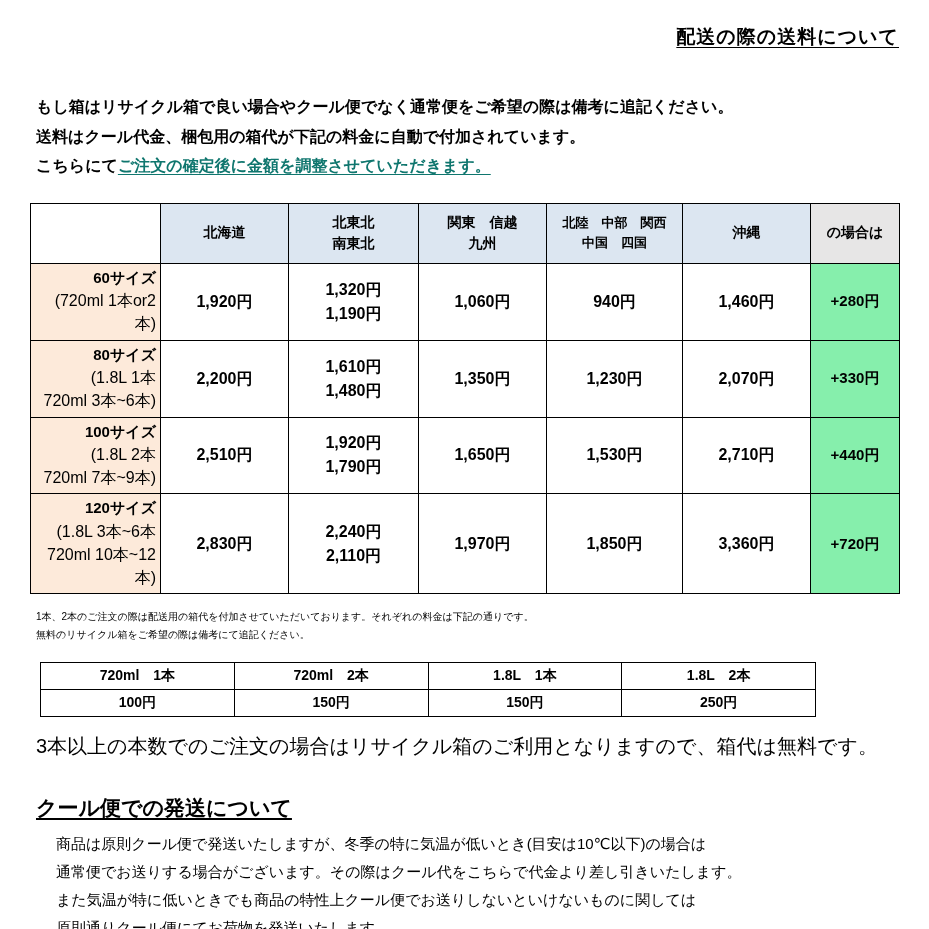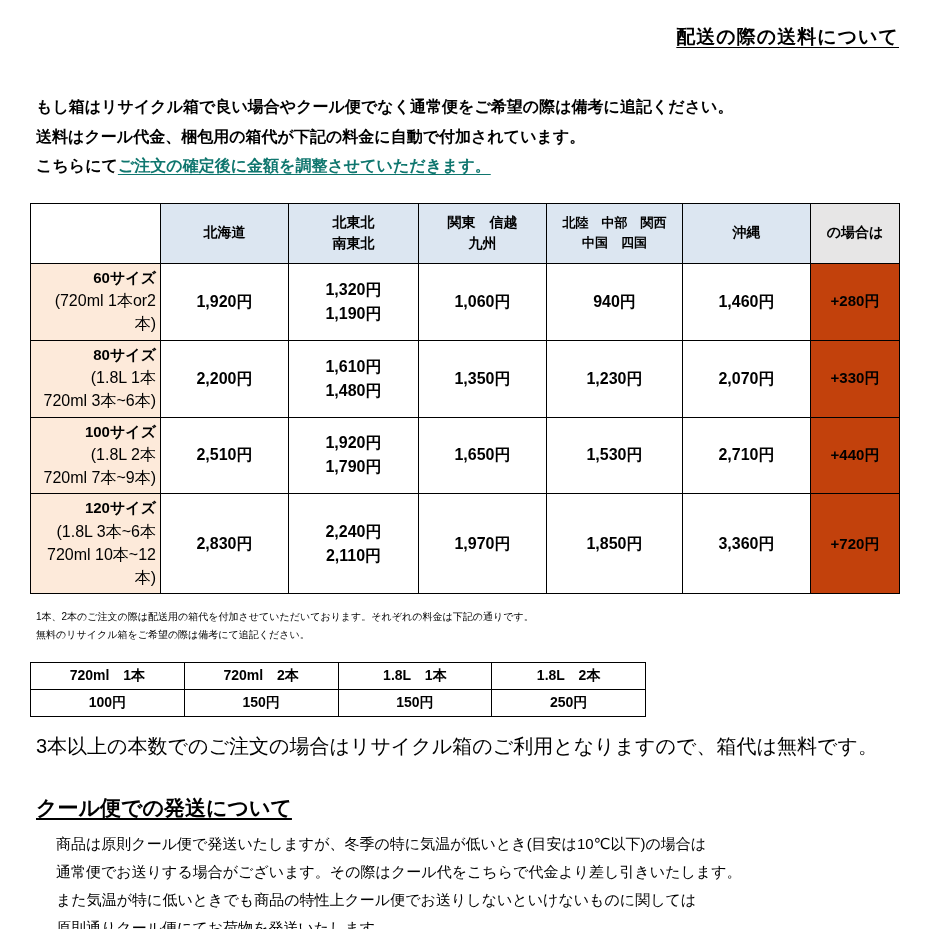--- a/index.html
+++ b/index.html
@@ -60,30 +60,30 @@
   }
   .main-table tbody td.size-cell {
     background: #fdeada;
     text-align: right;
     padding: 4px 4px 4px 7px;
     line-height: 1.3;
   }
   .size-name { font-size: 15px; font-weight: bold; display: block; margin-bottom: 2px; }
   .size-note { font-size: 16px; font-weight: normal; display: block; line-height: 1.45; }
   .size-note.indent { padding-left: 4px; }
-  .main-table tbody td.cool-cell { background: #c2410c; font-size: 15px; }
+  .main-table tbody td.cool-cell { background: #86efac; font-size: 15px; }
 
   .box-note {
     font-size: 10px;
     font-weight: normal;
     line-height: 1.8;
     margin: 14px 0 18px 6px;
   }
 
-  .box-table { width: 616px; margin-left: 0; border-radius: 9px; }
+  .box-table { width: 776px; margin-left: 10px; border-radius: 9px; }
   .box-table th, .box-table td {
     height: 27px;
     font-size: 14px;
     font-weight: bold;
     padding: 2px;
   }
 
   .recycle-note {
     font-size: 20px;
     margin: 16px 0 34px 6px;

